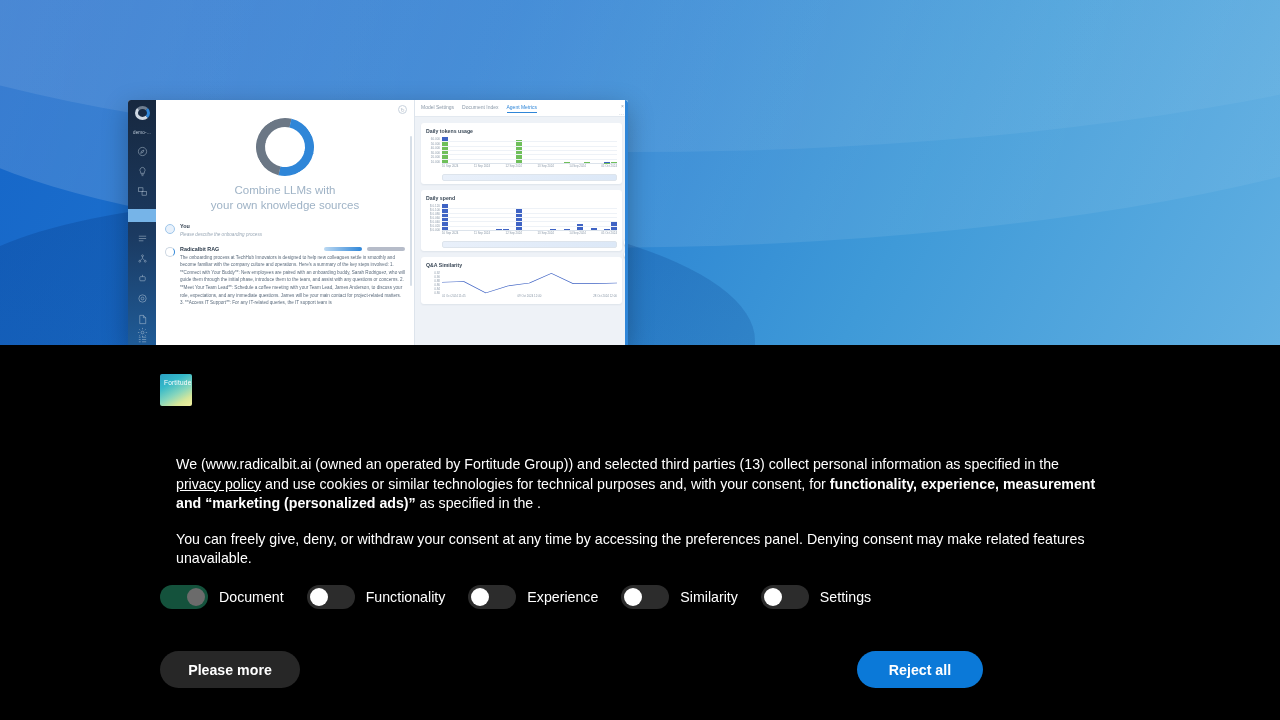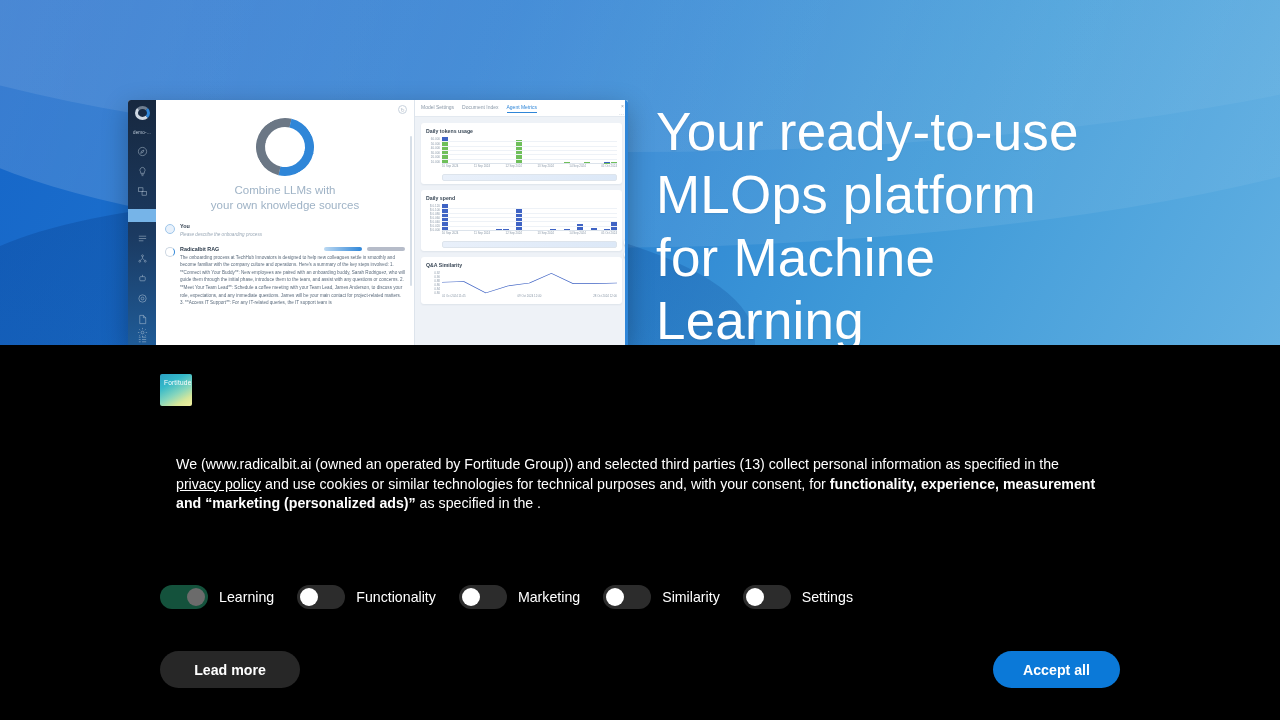--- a/index.html
+++ b/index.html
@@ -229,24 +229,20 @@
 </head>
 <body>
 
 <div id="root">
 
   <div class="hero">
     <div class="hero-band"></div>
     <div class="hero-band2"></div>
     <div class="hero-deep"></div>
 
-    <div class="hero-title">Your ready-to-use
-MLOps platform
-for Machine
-Learning</div>
 
     <div class="app-shot">
 
       <div class="app-rail">
         <div class="rail-logo"></div>
         <div class="rail-name">demo-...</div>
 
         <div class="rail-ico">
           <svg viewBox="0 0 24 24">
               <circle cx="12" cy="12" r="9"></circle>
@@ -542,54 +538,55 @@
     <div class="ck-inner">
 
       <div class="ck-logo">
         <span class="ck-logo-txt">Fortitude</span>
       </div>
 
       <div class="ck-text">
         <p>
           <span>We (www.radicalbit.ai (owned an operated by Fortitude Group)) and selected third parties (13) collect personal information as specified in the </span><a href="#">privacy policy</a><span> and use cookies or similar technologies for technical purposes and, with your consent, for </span><b>functionality, experience, measurement and “marketing (personalized ads)”</b><span> as specified in the .</span>
         </p>
+        <p>You can freely give, deny, or withdraw your consent at any time by accessing the preferences panel. Denying consent may make related features unavailable.</p>
       </div>
 
       <div class="ck-toggles">
         <div class="tg-item">
           <div class="tg on">
               <div class="knob"></div>
             </div>
-          <span class="tg-lb">Learning</span>
+          <span class="tg-lb">Document</span>
         </div>
         <div class="tg-item">
           <div class="tg">
               <div class="knob"></div>
             </div>
           <span class="tg-lb">Functionality</span>
         </div>
         <div class="tg-item">
           <div class="tg">
               <div class="knob"></div>
             </div>
-          <span class="tg-lb">Marketing</span>
+          <span class="tg-lb">Experience</span>
         </div>
         <div class="tg-item">
           <div class="tg">
               <div class="knob"></div>
             </div>
           <span class="tg-lb">Similarity</span>
         </div>
         <div class="tg-item">
           <div class="tg">
               <div class="knob"></div>
             </div>
           <span class="tg-lb">Settings</span>
         </div>
       </div>
 
       <div class="ck-actions">
-        <button class="btn btn-learn">Lead more</button>
-        <button class="btn btn-accept">Accept all</button>
+        <button class="btn btn-learn">Please more</button>
+        <button class="btn btn-reject">Reject all</button>
       </div>
     </div>
   </div>
 </div>
 
 </body></html>

